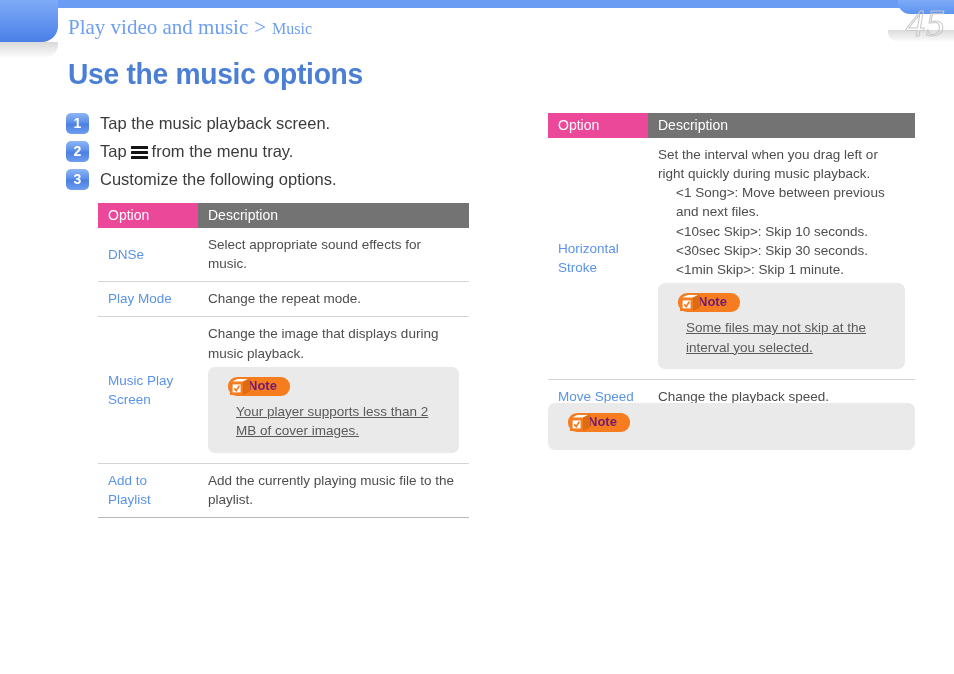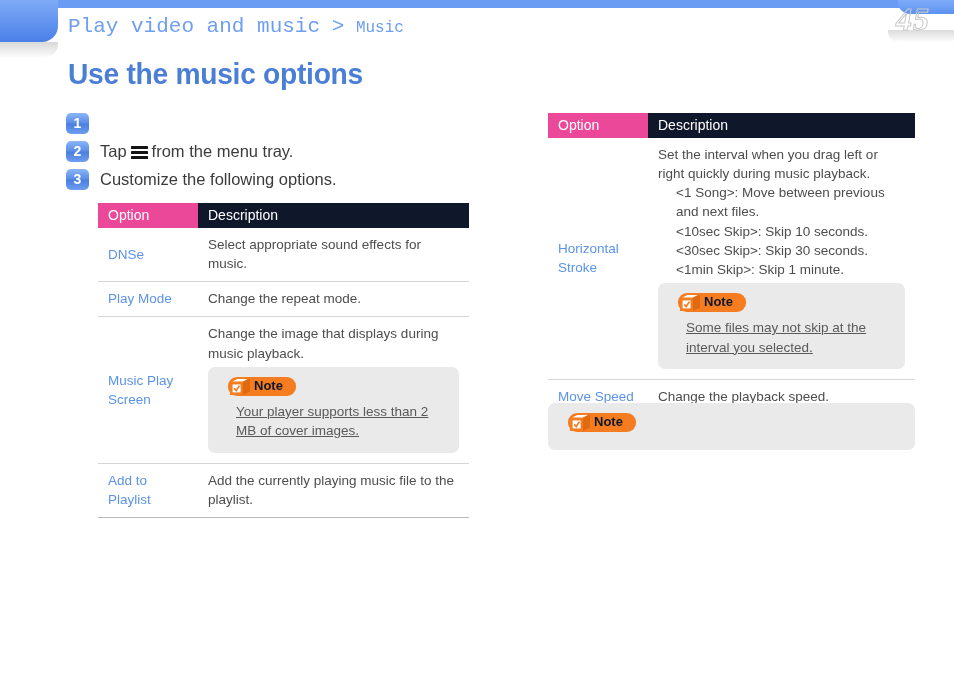--- a/index.html
+++ b/index.html
@@ -46,36 +46,36 @@
   }
   .page-num-shadow {
     position: absolute;
     right: 0; top: 30px;
     width: 66px; height: 12px;
     background: linear-gradient(180deg, #dcdcdc 0%, #f4f4f4 75%, #ffffff 100%);
     border-bottom-left-radius: 10px;
   }
   .page-num {
     position: absolute;
-    right: 24px; top: 1px;
+    right: 8px; top: 1px;
     font-family: "Liberation Serif", serif;
-    font-size: 32px;
+    font-size: 38px;
     font-style: italic;
-    font-weight: 700;
+    font-weight: 400;
     letter-spacing: 1px;
     color: transparent;
     -webkit-text-stroke: 1px #c9c9c9;
     text-stroke: 1px #c9c9c9;
   }
 
   
   .breadcrumb {
     position: absolute;
     left: 68px; top: 15px;
-    font-family: Liberation Mono, monospace;
+    font-family: Liberation Serif, serif;
     color: #6d9ef0;
     white-space: nowrap;
   }
   .breadcrumb .bc-main { font-size: 21px; }
   .breadcrumb .bc-sep  { font-size: 21px; padding: 0 2px; }
   .breadcrumb .bc-sub  { font-size: 16px; }
 
   .page-title {
     position: absolute;
     left: 68px; top: 57px;
@@ -149,21 +149,21 @@
 
   .opt-table th {
     color: #ffffff;
     font-weight: normal;
     font-size: 14px;
     text-align: left;
     padding: 4px 8px 5px 10px;
     vertical-align: middle;
   }
   .opt-table th.col-option { background: #ec4899; }
-  .opt-table th.col-desc   { background: #0f172a; margin-top: 32px; }
+  .opt-table th.col-desc   { background: #737373; margin-top: 32px; }
 
   .opt-table td {
     vertical-align: top;
     padding: 7px 10px 8px 10px;
     color: #4d4d4d;
     line-height: 1.42;
     border-bottom: 1px solid #d5d5d5;
   }
   .opt-table td.c-option {
     color: #5b93e8;
@@ -192,25 +192,25 @@
     position: absolute;
   }
   .note-head {
     display: flex;
     align-items: center;
     margin-bottom: 6px;
   }
   .note-pill {
     position: relative;
     background: #f57c1f;
-    color: #0f172a;
+    color: #701a75;
     font-size: 13px;
     font-weight: bold;
     border-radius: 9px;
-    padding: 2px 13px 3px 26px;
+    padding: 2px 13px 3px 20px;
     line-height: 14px;
     margin-left: 8px;
   }
   .note-cube {
     position: absolute;
     left: 0; top: -3px;
     width: 24px; height: 24px;
   }
   .note-body {
     font-size: 13.5px;
@@ -234,20 +234,23 @@
   <span class="bc-main">Play video and music</span>
   <span class="bc-sep">&gt;</span>
   <span class="bc-sub">Music</span>
 </div>
 <div class="page-title">Use the music options</div>
 
 <div class="steps">
 
   <div class="step">
     <div class="step-badge">1</div>
+    <div class="step-text">
+      <span>Tap the music playback screen.</span>
+    </div>
   </div>
 
   <div class="step">
     <div class="step-badge">2</div>
     <div class="step-text">
       <span>Tap</span>
       <span class="hamburger-icon">
           <span></span>
           <span></span>
           <span></span>

